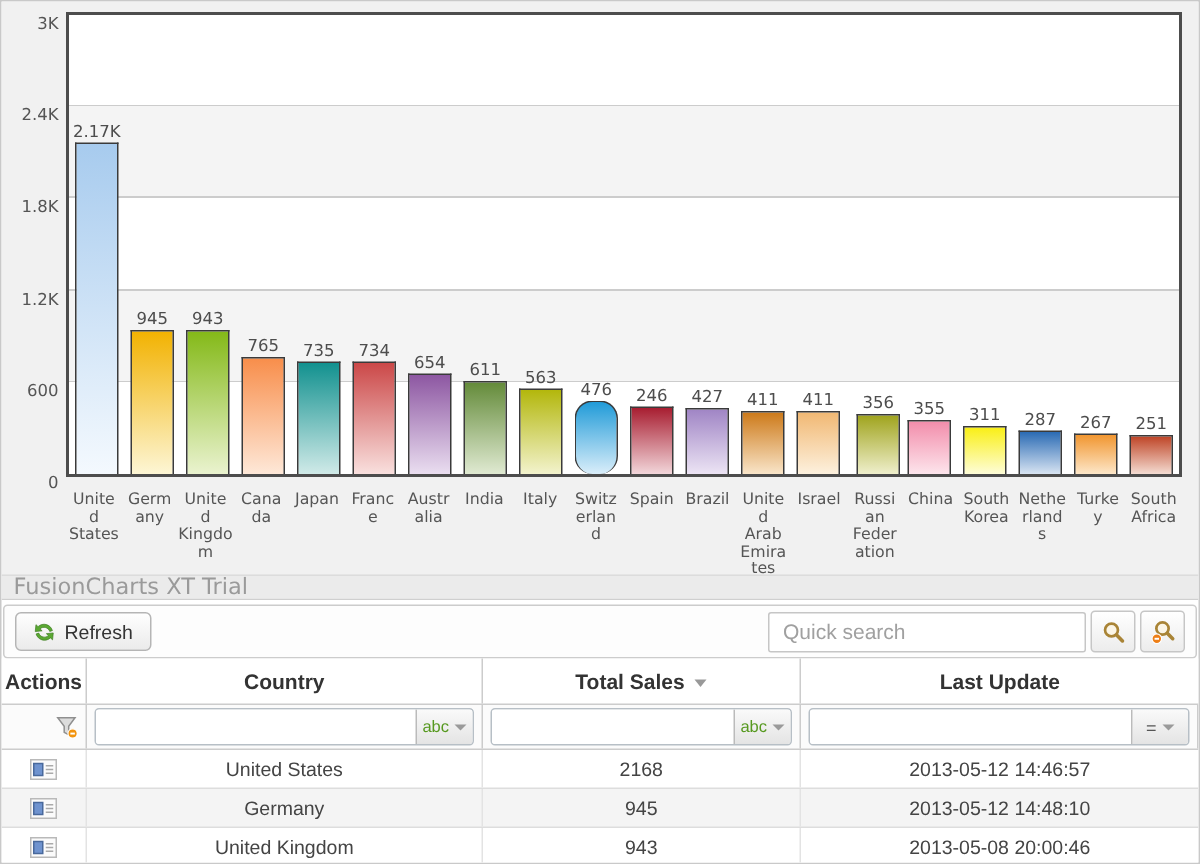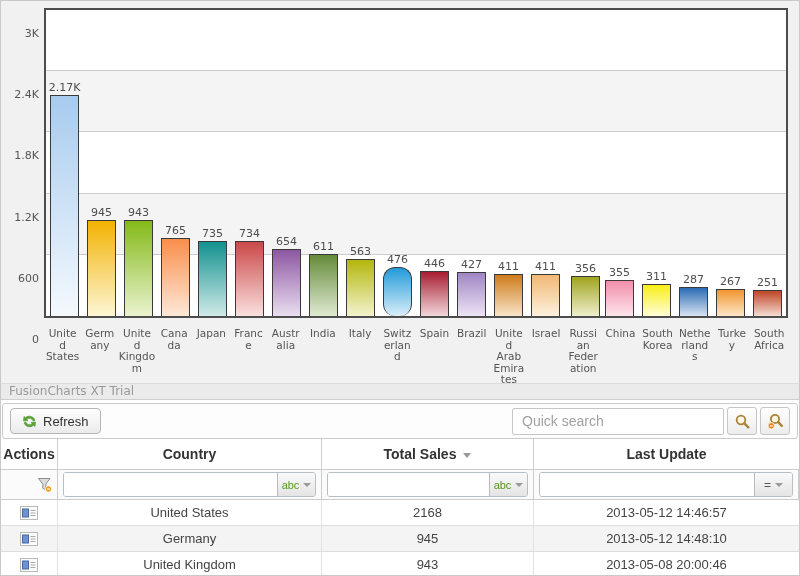--- a/index.html
+++ b/index.html
@@ -15,26 +15,26 @@
           #ffffff 0px,#ffffff 60px,#cccccc 60px,#cccccc 61px,
           #f4f4f4 61px,#f4f4f4 121px,#cccccc 121px,#cccccc 122px,
           #ffffff 122px,#ffffff 183px,#cccccc 183px,#cccccc 184px,
           #f4f4f4 184px,#f4f4f4 244px,#cccccc 244px,#cccccc 245px,
           #ffffff 245px,#ffffff 306px);}
   .bars{position:absolute;left:0;right:0;top:0;bottom:0;display:flex;align-items:flex-end;}
   .slot{width:37px;display:flex;justify-content:center;}
   .bar{width:29px;border:1px solid #3a3a3a;border-bottom:none;box-sizing:border-box;position:relative;}
   .val{position:absolute;bottom:100%;left:50%;transform:translateX(-50%);margin-bottom:2px;
        font-size:11px;color:#4d4d4d;white-space:nowrap;}
-  .y-labels{position:absolute;left:0;top:0;width:40px;height:330px;margin-top:18px;}
+  .y-labels{position:absolute;left:0;top:0;width:40px;height:330px;}
   .ytick{position:absolute;right:2px;font-size:11px;color:#555;}
   .x-labels{position:absolute;left:43px;top:327px;width:744px;display:flex;}
   .xlab{width:37.2px;text-align:center;font-size:10.5px;line-height:11.5px;color:#555;white-space:pre-line;}
   .trial{position:absolute;left:0;right:0;bottom:0;height:15px;background:#ebebeb;border-top:1px solid #dcdcdc;
-         color:#9a9a9a;font-size:12px;line-height:15px;padding-left:8px;}
+         color:#9a9a9a;font-size:15px;line-height:15px;padding-left:8px;}
 
   
   .toolbar{margin:3px 1px 0;border:1px solid #ccc;border-radius:3px;background:#fdfdfd;height:36px;
            box-sizing:border-box;display:flex;align-items:center;justify-content:space-between;padding:0 7px;}
   .btn-refresh{display:flex;align-items:center;gap:6px;height:26px;padding:0 11px;border:1px solid #b5b5b5;
                border-radius:4px;background:linear-gradient(#fefefe,#ebebeb);font-size:13px;color:#333;
                font-family:"Liberation Sans",sans-serif;cursor:pointer;}
   .search-wrap{display:flex;align-items:center;gap:3px;}
   .search-input{width:212px;height:27px;border:1px solid #c6c6c6;border-radius:2px;padding:0 9px;font-size:14px;
                 color:#333;box-sizing:border-box;outline:none;}
@@ -130,21 +130,21 @@
               <div class="val">563</div>
             </div>
           </div>
           <div class="slot">
             <div class="bar" style="height: 49px; background: linear-gradient(rgb(33, 155, 216), rgb(218, 238, 250)); border-radius: 12px;">
               <div class="val">476</div>
             </div>
           </div>
           <div class="slot">
             <div class="bar" style="height: 45px; background: linear-gradient(rgb(168, 30, 49), rgb(242, 214, 218));">
-              <div class="val">446</div>
+              <div class="val">246</div>
             </div>
           </div>
           <div class="slot">
             <div class="bar" style="height: 44px; background: linear-gradient(rgb(160, 133, 197), rgb(236, 228, 244));">
               <div class="val">427</div>
             </div>
           </div>
           <div class="slot">
             <div class="bar" style="height: 42px; background: linear-gradient(rgb(205, 122, 26), rgb(249, 229, 201));">
               <div class="val">411</div>

